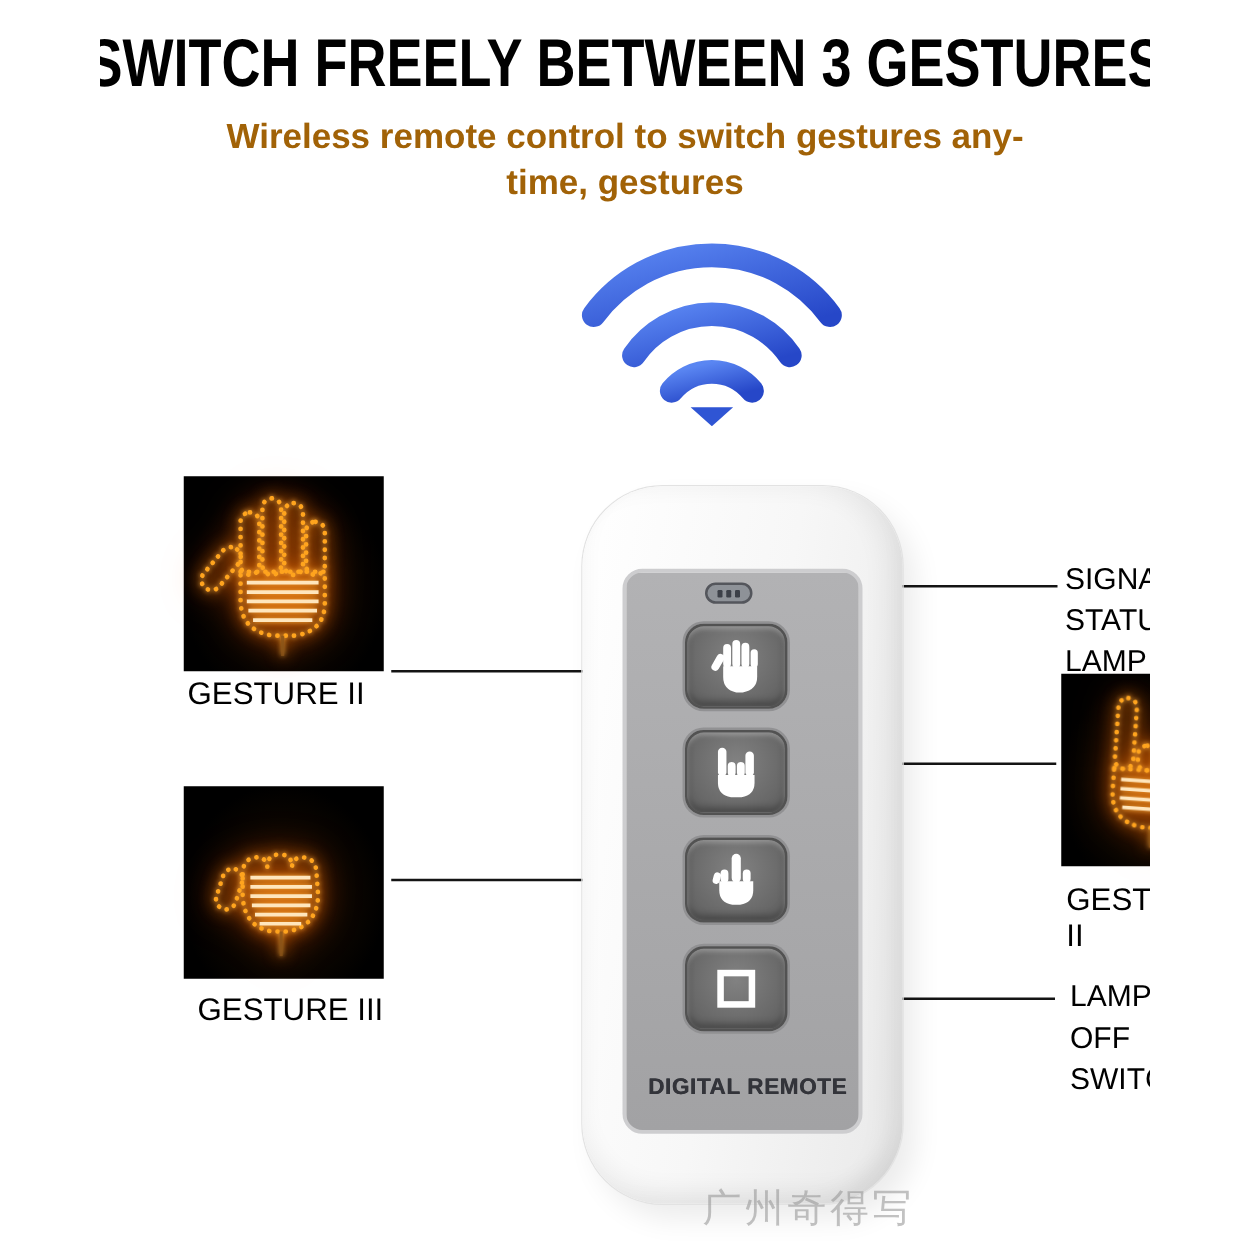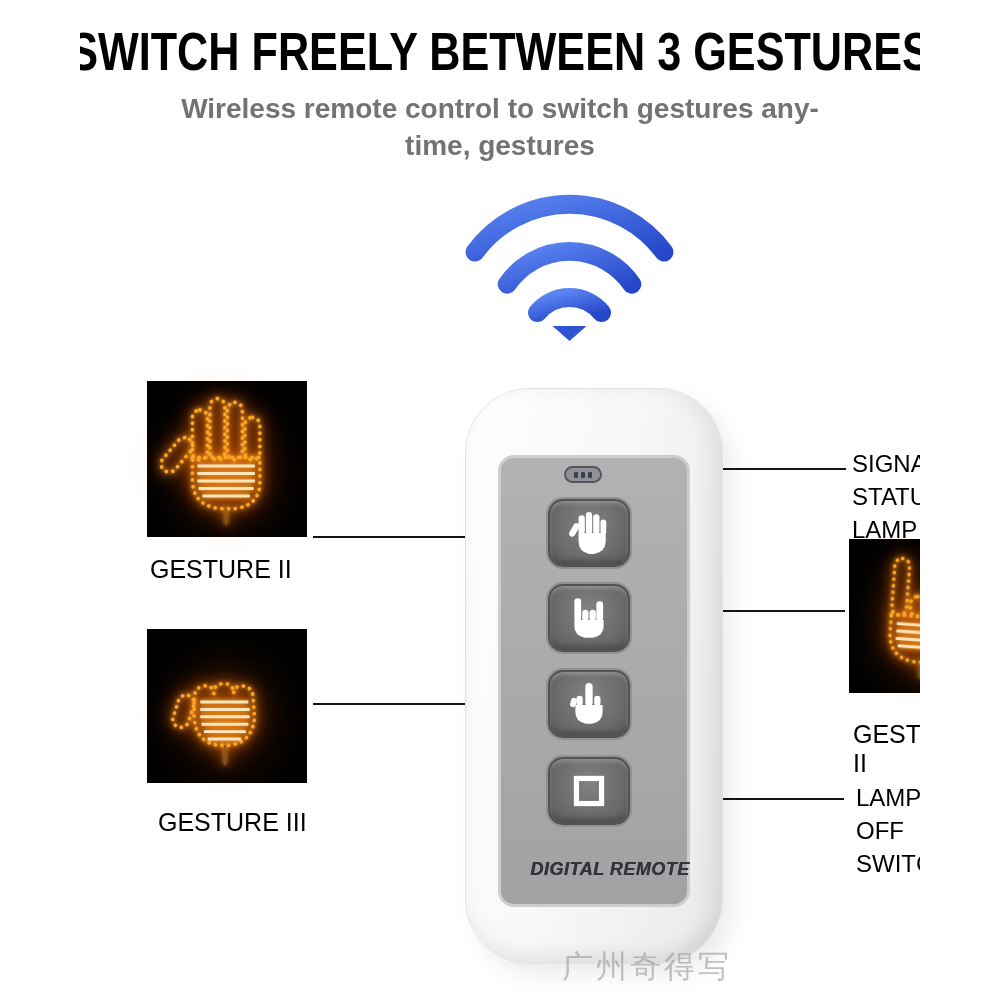--- a/index.html
+++ b/index.html
@@ -12,21 +12,21 @@
   
   .title {
     position:absolute; top:20px; left:50%;
     display:inline-block; white-space:nowrap;
     transform:translateX(-50%) scaleX(0.8); transform-origin:center;
     font-size:54px; font-weight:bold; color:#000;
     font-family:"Liberation Sans", sans-serif;
   }
   .subtitle {
     position:absolute; top:90px; left:0; width:100%;
-    text-align:center; font-size:28px; font-weight:bold; color:#737373;
+    text-align:center; font-size:28px; font-weight:bold; color:#a16207;
     line-height:37px;
   }
 
   
   .wifi { position:absolute; left:372px; top:186px; width:235px; height:155px; }
 
   
   .photo {
     position:absolute; background:radial-gradient(ellipse at 50% 58%, #1e0f00 0%, #000 72%);
     display:flex; align-items:center; justify-content:center;
@@ -35,21 +35,21 @@
   .photo-b { left:67px;  top:629px; width:160px; height:154px; }
   .photo-c { left:769px; top:539px; width:157px; height:154px; }
   .led-hand {
     width:88%; height:88%;
     filter:drop-shadow(0 0 2px #ffb340) drop-shadow(0 0 6px rgba(255,130,0,.9)) drop-shadow(0 0 13px rgba(255,80,0,.55));
   }
   .led-stroke { fill:none; stroke:#ffa41e; stroke-width:3; stroke-dasharray:0.1 5.2; stroke-linecap:round; }
   .led-stripes { stroke:#ffe6bd; stroke-width:2.4; }
   .led-stand { stroke:#8a5418; stroke-width:2; opacity:.8; }
 
-  .caption { position:absolute; font-size:25px; color:#000;margin-top:14px; }
+  .caption { position:absolute; font-size:25px; color:#000; }
   .cap-a { left:70px;  top:541px; }
   .cap-b { left:78px;  top:794px; }
   .cap-c { left:773px; top:706px; }
 
   
   .biglabel { position:absolute; font-size:24px; color:#000000; line-height:33px; }
   .lbl-signal { left:772px; top:447px; }
   .lbl-power  { left:776px; top:781px; }
 
   
@@ -82,22 +82,22 @@
   .btn {
     position:absolute; left:47px; width:82px; height:68px; border-radius:15px;
     background:radial-gradient(circle at 50% 38%, #828282 0%, #666666 75%);
     border:2px solid #525252;
     box-shadow:0 0 0 2px #919193, inset 0 2px 4px rgba(255,255,255,.3), inset 0 -4px 6px rgba(0,0,0,.3);
     display:flex; align-items:center; justify-content:center;
   }
   .btn1 { top:41px; } .btn2 { top:126px; } .btn3 { top:212px; } .btn4 { top:299px; }
   .btn svg { width:46px; height:46px; }
   .brand {
-    position:absolute; bottom:22px; left:16px; width:100%;
-    text-align:center; font-style:italic; font-weight:bold;
+    position:absolute; bottom:22px; left:4px; width:100%;
+    text-align:center; font-weight:bold;
     font-size:18px; line-height:26px; letter-spacing:.5px; color:#33343a;
     text-shadow:.4px 0 #33343a;
     font-family:"Liberation Sans", sans-serif;
   }
 
   
   .watermark {
     position:absolute; left:458px; top:946px; font-size:31px; letter-spacing:3px;
     color:rgba(150,150,150,.58); z-index:5;margin-left:24px;
   }

